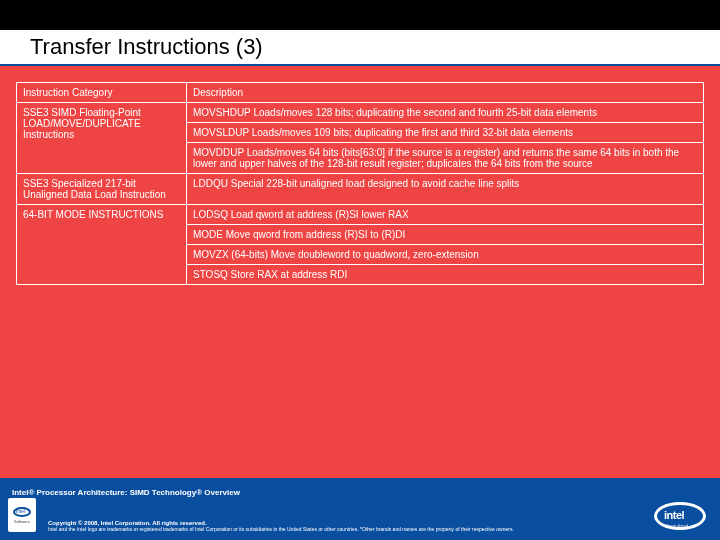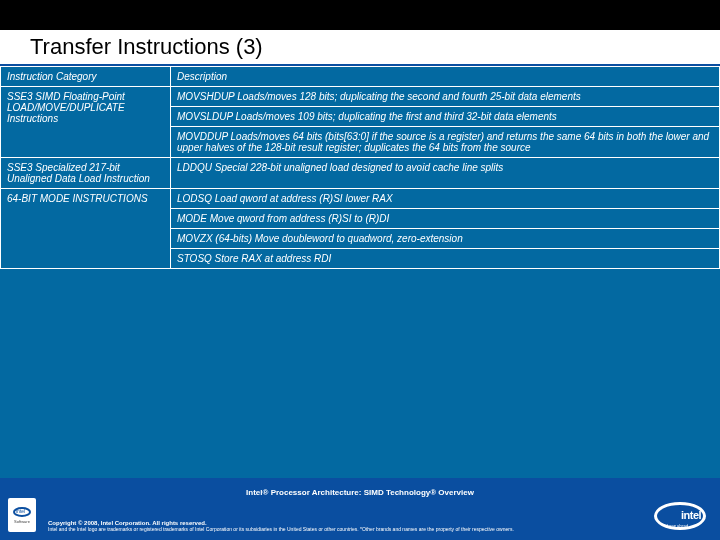--- a/index.html
+++ b/index.html
@@ -2,36 +2,36 @@
 <html><head>
 <meta charset="utf-8">
 <style>
   * { margin: 0; padding: 0; box-sizing: border-box; }
   html, body { width: 720px; height: 540px; font-family: Verdana, Arial, sans-serif; }
   body { background: #fff; display: flex; flex-direction: column; }
   .topbar { height: 30px; background: #000; }
   .title-wrap { padding: 4px 10px 2px 30px; }
   .title { font-size: 22px; font-weight: normal; color: #000; }
   .rule { height: 2px; background: #0a4ea0; margin: 2px 0 0 0; }
-  .content { flex: 1; background: #0369a1; color: #fff; padding: 0; overflow: hidden; font-style: italic; }
+  .content { flex: 1; background: #ef4444; color: #fff; padding: 16px; overflow: hidden; }
   table { border-collapse: collapse; width: 100%; font-size: 10px; }
   th, td { border: 1px solid #fff; padding: 4px 6px; text-align: left; vertical-align: top; color: #fff; font-weight: normal; }
   th { font-size: 10px; }
   .col1 { width: 170px; }
   .footer { background: #0a4ea0; color: #fff; padding: 10px 12px 8px 12px; position: relative; }
-  .footer-head { text-align: center; font-size: 8px; font-weight: bold; margin-bottom: 23px; }
+  .footer-head { font-size: 8px; font-weight: bold; margin-bottom: 23px; }
   .copyright { font-size: 6px; font-weight: bold; margin-left: 36px; }
   .legal { font-size: 5px; margin-left: 36px; }
   .badge { position: absolute; left: 8px; bottom: 8px; width: 28px; height: 34px; background: #fff; border-radius: 2px; display: flex; flex-direction: column; align-items: center; justify-content: center; }
   .badge .oval { width: 18px; height: 10px; border: 2px solid #0a4ea0; border-radius: 50%; position: relative; }
   .badge .oval::after { content: "intel"; font-size: 5px; color: #0a4ea0; position: absolute; left: 1px; top: -1px; }
   .badge .sw { font-size: 4px; color: #444; margin-top: 2px; }
   .intel-logo { position: absolute; right: 14px; bottom: 10px; }
   .intel-logo .oval2 { width: 52px; height: 28px; border: 3px solid #fff; border-radius: 50%; position: relative; }
-  .intel-logo .txt { position: absolute; left: 24px; top: 4px; font-size: 11px; font-weight: bold; color: #fff; letter-spacing: -0.5px; }
+  .intel-logo .txt { position: absolute; left: 7px; top: 4px; font-size: 11px; font-weight: bold; color: #fff; letter-spacing: -0.5px; }
   .intel-logo .leap { position: absolute; left: 10px; top: 18px; font-size: 4px; color: #fff; }
 </style>
 </head>
 <body>
 
 <div class="topbar"></div>
 
 <div class="title-wrap">
   <div class="title">Transfer Instructions (3)</div>
 </div>

